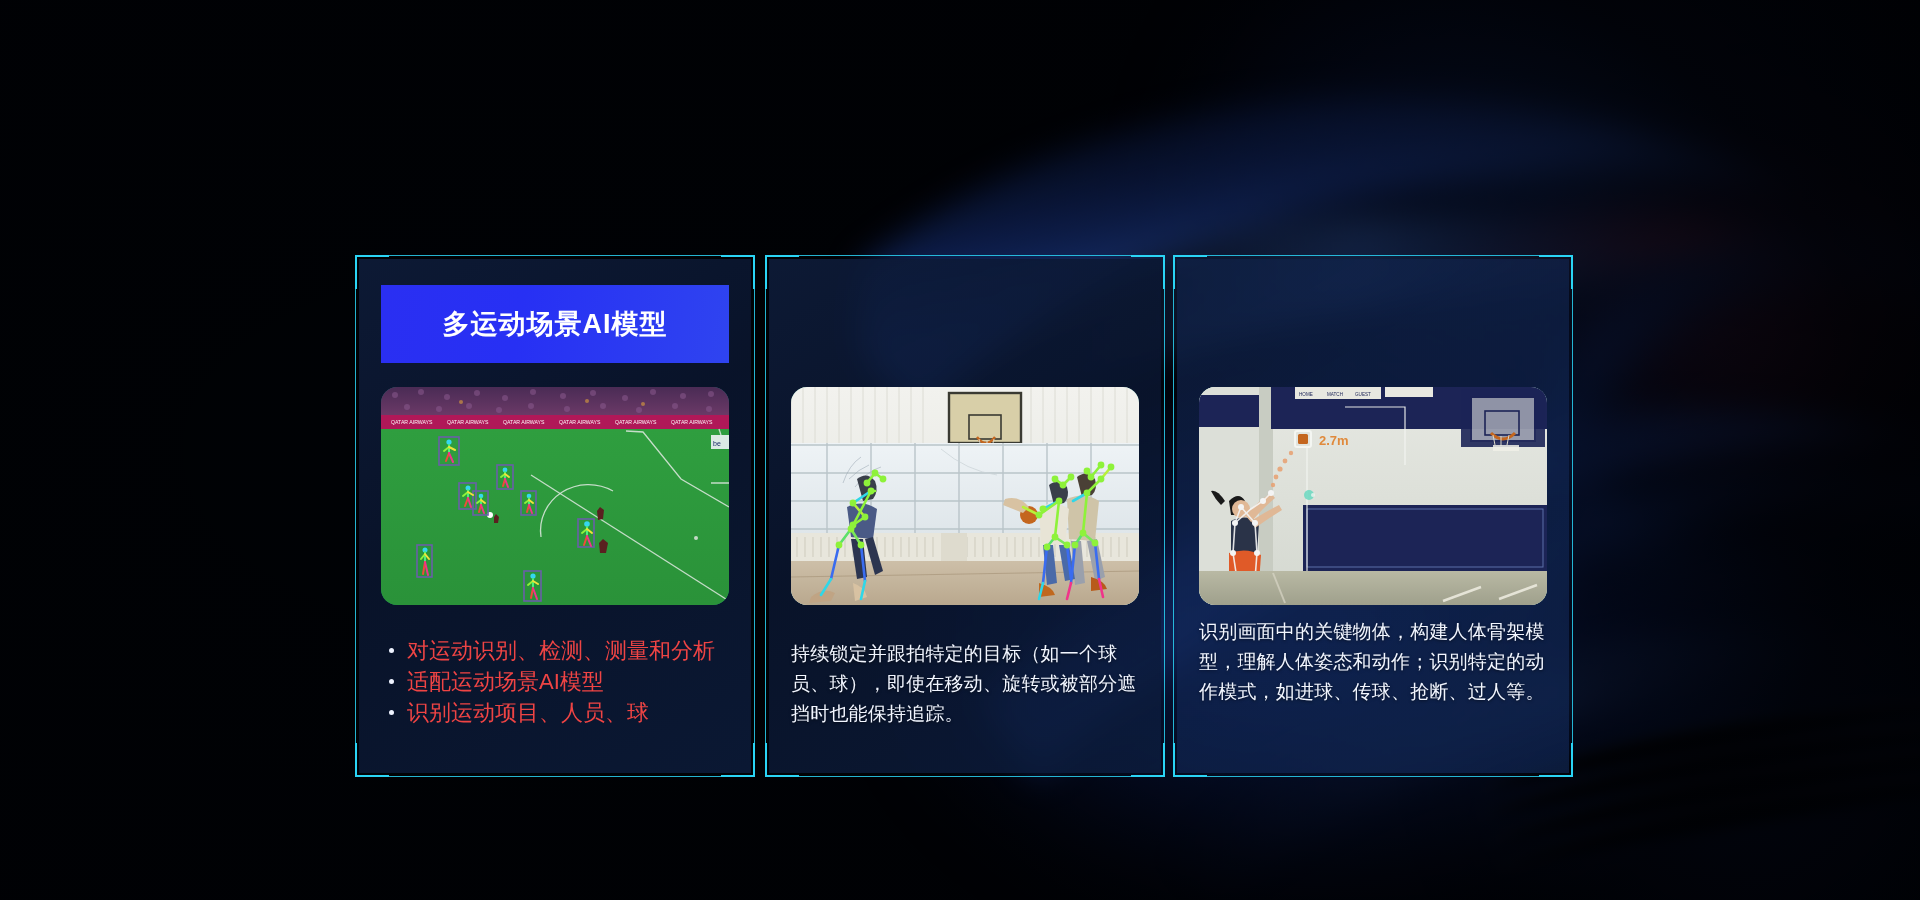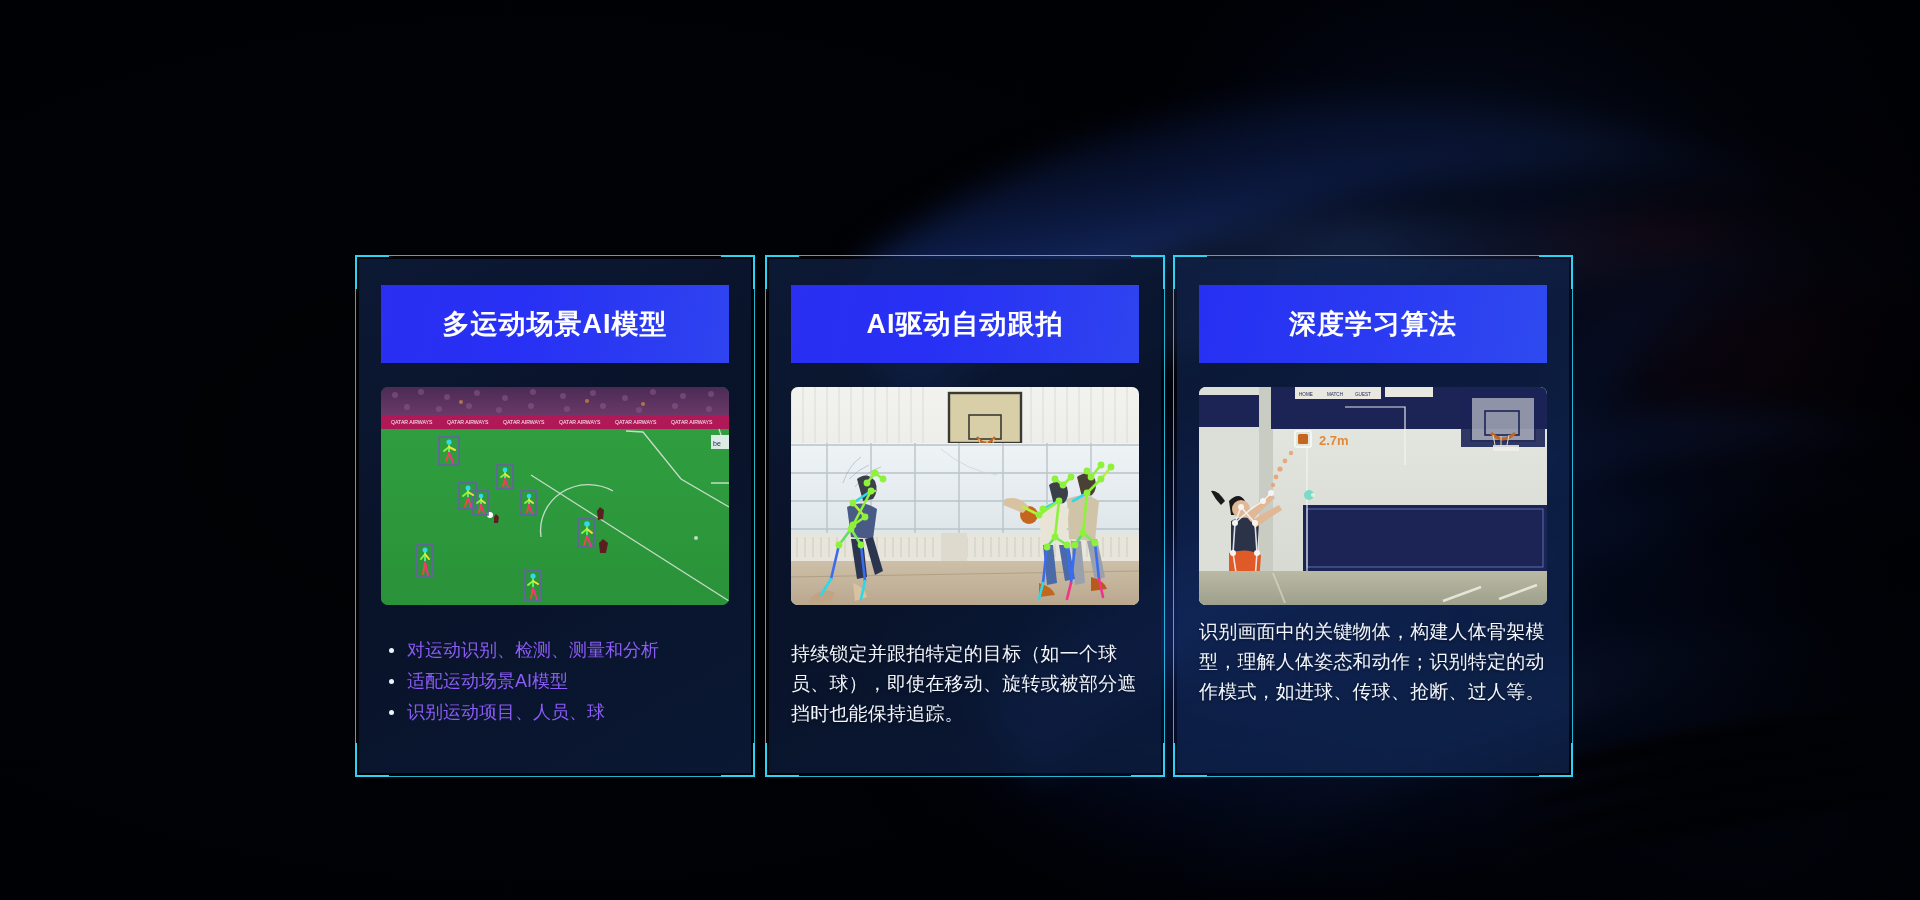--- a/index.html
+++ b/index.html
@@ -80,32 +80,32 @@
     background:linear-gradient(100deg,#2630f3 0%,#2a3bf1 55%,#2f4af0 100%);
   }
   .cardhead span {
     color:#fff; font-size:27px; font-weight:bold; letter-spacing:1px;
     white-space:nowrap;
   }
 
   
   .thumb {
     position:absolute; left:22px; top:128px; width:348px; height:218px;
-    border-radius:7px; overflow:hidden; background:#0f766e;
+    border-radius:16px; overflow:hidden; background:#0f766e;
   }
   .thumb svg { display:block; width:348px; height:218px; }
 
   
   .body {
     position:absolute; left:22px; right:14px; top:368px;margin-top:8px;
   }
   ul.bullets { list-style:none; }
   ul.bullets li {
     position:relative; padding-left:26px;
-    color:#8b5cf6; font-size:18px; line-height:31px; white-space:nowrap;
+    color:#ef4444; font-size:22px; line-height:31px; white-space:nowrap;
   }
   ul.bullets li::before {
     content:""; position:absolute; left:8px; top:13px;
     width:5px; height:5px; border-radius:50%; background:#eef3ff;
   }
   p.para {
     color:#f2f6ff; font-size:19px; line-height:30px; letter-spacing:.2px;
     text-shadow:0 1px 3px rgba(0,0,0,.55);
   }
   .card.c1 .body { top:372px; }
@@ -392,23 +392,20 @@
       </div>
     <div class="br bl">
         <i class="h"></i>
         <i class="v"></i>
       </div>
     <div class="br br2">
         <i class="h"></i>
         <i class="v"></i>
       </div>
 
-    <div class="cardhead">
-      <span>AI驱动自动跟拍</span>
-    </div>
 
     <div class="thumb">
       <svg viewBox="0 0 348 218" preserveAspectRatio="none">
         <defs>
           <linearGradient id="gymwall" x1="0" y1="0" x2="0" y2="1">
             <stop offset="0%" stop-color="#f2f2ee"></stop>
               <stop offset="100%" stop-color="#e2e3dd"></stop>
           </linearGradient>
           <linearGradient id="gymwin" x1="0" y1="0" x2="0" y2="1">
             <stop offset="0%" stop-color="#eef3f6"></stop>
@@ -641,23 +638,20 @@
       </div>
     <div class="br bl">
         <i class="h"></i>
         <i class="v"></i>
       </div>
     <div class="br br2">
         <i class="h"></i>
         <i class="v"></i>
       </div>
 
-    <div class="cardhead">
-      <span>深度学习算法</span>
-    </div>
 
     <div class="thumb">
       <svg viewBox="0 0 348 218" preserveAspectRatio="none">
         <defs>
           <linearGradient id="wall3" x1="0" y1="0" x2="0" y2="1">
             <stop offset="0%" stop-color="#e6e8e2"></stop>
               <stop offset="100%" stop-color="#d4d8d0"></stop>
           </linearGradient>
           <linearGradient id="floor3" x1="0" y1="0" x2="0" y2="1">
             <stop offset="0%" stop-color="#b9b9a4"></stop>

